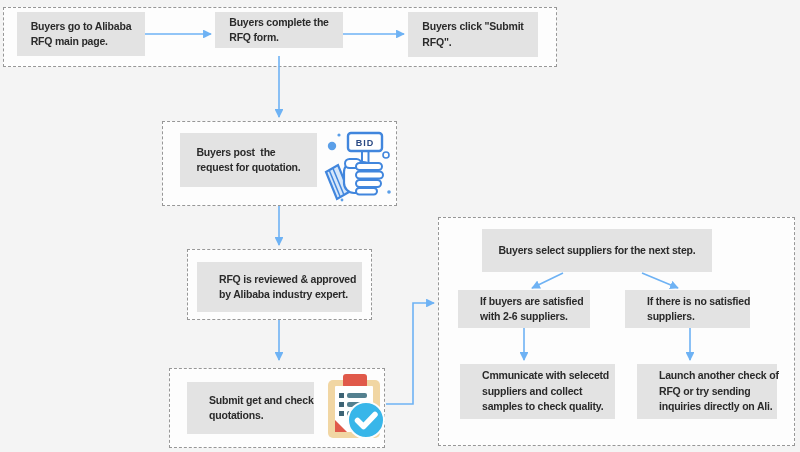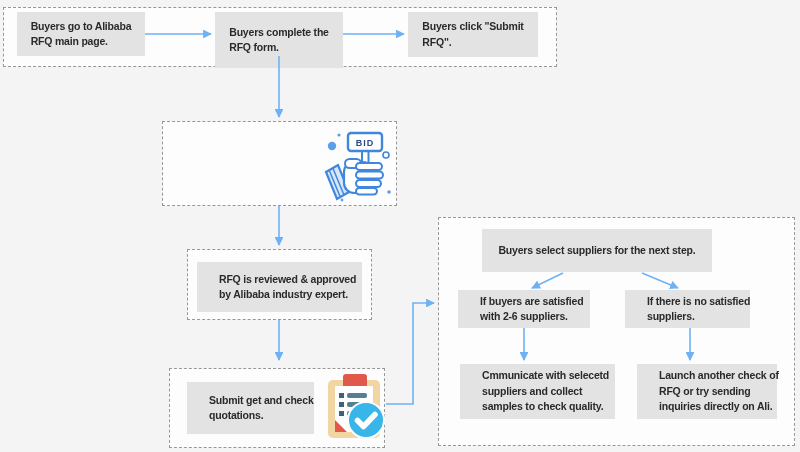--- a/index.html
+++ b/index.html
@@ -26,21 +26,21 @@
     line-height:15.5px;
     white-space:pre;
     display:flex;
     align-items:center;
   }
   .node.center{justify-content:center;text-align:left;}
   .node.left{justify-content:flex-start;text-align:left;padding-left:22px;}
   
   #containerA{left:3px;top:7px;width:554px;height:60px;}
   #box-step1{left:17px;top:12px;width:128px;height:44px;}
-  #box-step2{left:215px;top:12px;width:128px;height:56px;}
+  #box-step2{left:215px;top:12px;width:128px;height:36px;}
   #box-step3{left:408px;top:12px;width:130px;height:45px;}
   
   #containerB{left:162px;top:121px;width:235px;height:85px;}
   #box-post{left:180px;top:133px;width:137px;height:54px;}
   #bid-icon{position:absolute;left:322px;top:126px;}
   
   #containerC{left:187px;top:249px;width:185px;height:71px;}
   #box-review{left:197px;top:262px;width:165px;height:50px;}
   
   #containerD{left:169px;top:368px;width:216px;height:80px;}
@@ -68,20 +68,22 @@
   <div class="dashed" id="containerC"></div>
   <div class="dashed" id="containerD"></div>
   <div class="dashed" id="containerE"></div>
 
   <div class="node center" id="box-step1">Buyers go to Alibaba
 RFQ main page.</div>
   <div class="node center" id="box-step2">Buyers complete the
 RFQ form.</div>
   <div class="node center" id="box-step3">Buyers click "Submit
 RFQ".</div>
+  <div class="node center" id="box-post">Buyers post  the
+request for quotation.</div>
   <div class="node left" id="box-review">RFQ is reviewed &amp; approved
 by Alibaba industry expert.</div>
   <div class="node left" id="box-quotes">Submit get and check
 quotations.</div>
   <div class="node center" id="box-select">Buyers select suppliers for the next step.</div>
   <div class="node left" id="box-cond1">If buyers are satisfied
 with 2-6 suppliers.</div>
   <div class="node left" id="box-cond2">If there is no satisfied
 suppliers.</div>
   <div class="node left" id="box-out1">Cmmunicate with selecetd

